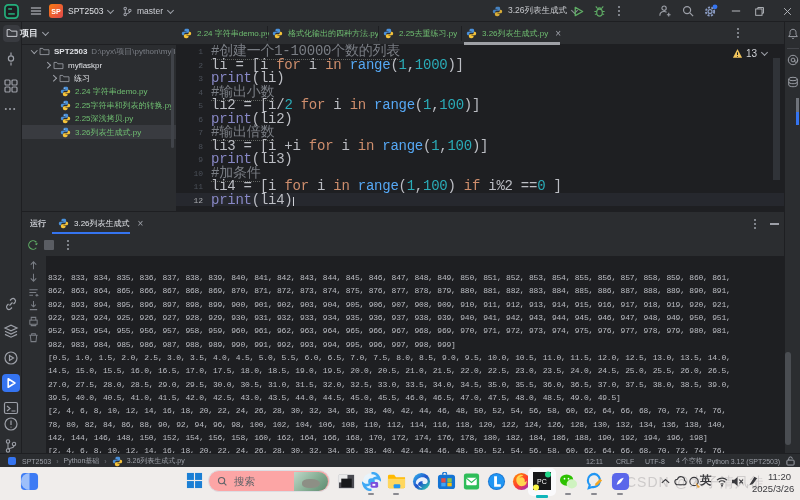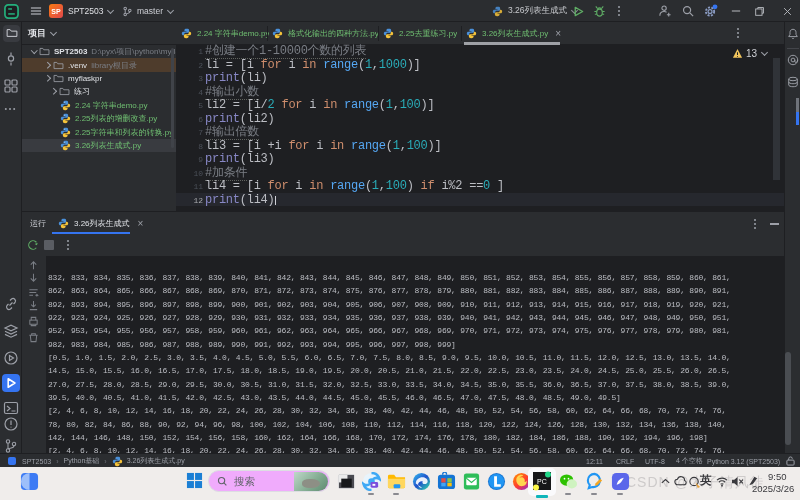--- a/index.html
+++ b/index.html
@@ -27,21 +27,21 @@
 .trow .fic .pyi{width:11px;height:11px;margin-right:4px}
 .wt{color:#DFE1E5}.b{font-weight:bold}.gy{color:#7A7E85}.gn{color:#6FBE71}
 .venv{background:#4E3C2C}
 .sel{background:#393B40}
 
 #editor{position:absolute;left:176px;top:45px;width:608px;height:166px;background:#1E1F22;font-family:"Liberation Mono",monospace}
 #curline{position:absolute;left:0;top:147.8px;width:608px;height:13.55px;background:#26282E}
 #gutter{position:absolute;left:0;top:0;width:27px;text-align:right;font-size:8px;color:#4B5059}
 #gutter div{height:13.55px;line-height:13.55px}
 #gutter .cur{color:#A8AAAE}
-#code{position:absolute;left:29px;top:0;font-size:12px;letter-spacing:-0.25px;color:#BCBEC4;white-space:pre}
+#code{position:absolute;left:35px;top:0;font-size:14px;letter-spacing:-0.25px;color:#BCBEC4;white-space:pre}
 .cl{height:13.55px;line-height:13.55px}
 .k{color:#CF8E6D}.f{color:#56A8F5}.n{color:#2AACB8}
 .c{color:#7A7E85;border-bottom:1px dotted #60635f}
 .bi{color:#8888C6}
 .caret{display:inline-block;width:1.5px;height:9.5px;background:#CED0D6;vertical-align:-2px}
 #warnchip{position:absolute;right:16px;top:3px;display:flex;align-items:center;font-family:"Liberation Sans",sans-serif;font-size:10px;color:#CED0D6}
 
 #rightbar{position:absolute;left:784px;top:22px;width:16px;height:431px;background:#2B2D30;border-left:1px solid #1E1F22}
 
 #runhead{position:absolute;left:22px;top:211px;width:762px;height:23px;background:#2B2D30;border-top:1px solid #1E1F22;color:#CED0D6;font-size:8px}
@@ -156,21 +156,21 @@
     </div>
 </div>
 
 <div id="tabbar">
  <div id="projhead" style="left:3px">
       <div style="width:17px;height:17px;background:#393B40;border-radius:4px;display:flex;align-items:center;justify-content:center">
         <svg width="12" height="12" viewBox="0 0 16 16">
           <path d="M1.5 3.5h4l1.5 2h7.5v7h-13z" fill="none" stroke="#CED0D6" stroke-width="1.3"></path>
         </svg>
       </div>
-      <span style="margin-left:8px;font-size:9px;font-weight:bold;color:#DFE1E5">项目</span>
+      <span style="margin-left:0;font-size:9px;font-weight:bold;color:#DFE1E5">项目</span>
       <span class="chev"></span>
     </div>
  <div class="tab" style="left:181px">
       <svg class="pyi" width="11" height="11" viewBox="0 0 16 16">
         <path d="M7.9 1.2c-1.6 0-2.9.6-2.9 2v1.6h3v.6H3.4c-1.3 0-2.2 1-2.2 2.6 0 1.7.9 2.7 2.2 2.7h1.2V9.2c0-1.2 1-2.2 2.3-2.2h3c1 0 1.9-.9 1.9-2V3.2c0-1.3-1.3-2-3-2z" fill="#4a90d9"></path>
         <path d="M8.1 14.8c1.6 0 2.9-.6 2.9-2v-1.6H8v-.6h4.6c1.3 0 2.2-1 2.2-2.6 0-1.7-.9-2.7-2.2-2.7h-1.2v1.5c0 1.2-1 2.2-2.3 2.2h-3c-1 0-1.9.9-1.9 2v1.8c0 1.3 1.3 2 3 2z" fill="#f5c33a"></path>
       </svg>
       <span>2.24 字符串demo.py</span>
     </div>
  <div class="tdiv" style="left:267px"></div>
@@ -263,28 +263,20 @@
 </div>
 
 <div id="project">
     <div class="trow">
       <span class="ar"></span>
       <svg class="fld" viewBox="0 0 16 16">
         <path d="M1.5 3.5h4l1.5 2h7.5v7h-13z" fill="none" stroke="#9DA0A8" stroke-width="1.2"></path>
       </svg>
       <span class="wt b">SPT2503</span>
       <span class="gy" style="margin-left:4px">D:\pyx\项目\python\myflaskpr</span>
-    </div>
-    <div class="trow venv">
-      <span class="ar r i1"></span>
-      <svg class="fld" viewBox="0 0 16 16">
-        <path d="M1.5 3.5h4l1.5 2h7.5v7h-13z" fill="none" stroke="#9DA0A8" stroke-width="1.2"></path>
-      </svg>
-      <span class="wt">.venv</span>
-      <span class="gy" style="margin-left:4px">library根目录</span>
     </div>
     <div class="trow">
       <span class="ar r i1"></span>
       <svg class="fld" viewBox="0 0 16 16">
         <path d="M1.5 3.5h4l1.5 2h7.5v7h-13z" fill="none" stroke="#9DA0A8" stroke-width="1.2"></path>
       </svg>
       <span class="wt">myflaskpr</span>
     </div>
     <div class="trow">
       <span class="ar r i15"></span>
@@ -304,31 +296,31 @@
       <span class="gn">2.24 字符串demo.py</span>
     </div>
     <div class="trow">
       <span class="fic">
         <svg class="pyi" viewBox="0 0 16 16">
           <path d="M7.9 1.2c-1.6 0-2.9.6-2.9 2v1.6h3v.6H3.4c-1.3 0-2.2 1-2.2 2.6 0 1.7.9 2.7 2.2 2.7h1.2V9.2c0-1.2 1-2.2 2.3-2.2h3c1 0 1.9-.9 1.9-2V3.2c0-1.3-1.3-2-3-2z" fill="#4a90d9"></path>
           <path d="M8.1 14.8c1.6 0 2.9-.6 2.9-2v-1.6H8v-.6h4.6c1.3 0 2.2-1 2.2-2.6 0-1.7-.9-2.7-2.2-2.7h-1.2v1.5c0 1.2-1 2.2-2.3 2.2h-3c-1 0-1.9.9-1.9 2v1.8c0 1.3 1.3 2 3 2z" fill="#f5c33a"></path>
           <circle cx="6.3" cy="3.2" r=".7" fill="#ddd"></circle>
         </svg>
       </span>
-      <span class="gn">2.25列表的增删改查.py</span>
+      <span class="gn">2.25字符串和列表的转换.py</span>
     </div>
     <div class="trow">
       <span class="fic">
         <svg class="pyi" viewBox="0 0 16 16">
           <path d="M7.9 1.2c-1.6 0-2.9.6-2.9 2v1.6h3v.6H3.4c-1.3 0-2.2 1-2.2 2.6 0 1.7.9 2.7 2.2 2.7h1.2V9.2c0-1.2 1-2.2 2.3-2.2h3c1 0 1.9-.9 1.9-2V3.2c0-1.3-1.3-2-3-2z" fill="#4a90d9"></path>
           <path d="M8.1 14.8c1.6 0 2.9-.6 2.9-2v-1.6H8v-.6h4.6c1.3 0 2.2-1 2.2-2.6 0-1.7-.9-2.7-2.2-2.7h-1.2v1.5c0 1.2-1 2.2-2.3 2.2h-3c-1 0-1.9.9-1.9 2v1.8c0 1.3 1.3 2 3 2z" fill="#f5c33a"></path>
           <circle cx="6.3" cy="3.2" r=".7" fill="#ddd"></circle>
         </svg>
       </span>
-      <span class="gn">2.25字符串和列表的转换.py</span>
+      <span class="gn">2.25深浅拷贝.py</span>
     </div>
     <div class="trow sel">
       <span class="fic">
         <svg class="pyi" viewBox="0 0 16 16">
           <path d="M7.9 1.2c-1.6 0-2.9.6-2.9 2v1.6h3v.6H3.4c-1.3 0-2.2 1-2.2 2.6 0 1.7.9 2.7 2.2 2.7h1.2V9.2c0-1.2 1-2.2 2.3-2.2h3c1 0 1.9-.9 1.9-2V3.2c0-1.3-1.3-2-3-2z" fill="#4a90d9"></path>
           <path d="M8.1 14.8c1.6 0 2.9-.6 2.9-2v-1.6H8v-.6h4.6c1.3 0 2.2-1 2.2-2.6 0-1.7-.9-2.7-2.2-2.7h-1.2v1.5c0 1.2-1 2.2-2.3 2.2h-3c-1 0-1.9.9-1.9 2v1.8c0 1.3 1.3 2 3 2z" fill="#f5c33a"></path>
           <circle cx="6.3" cy="3.2" r=".7" fill="#ddd"></circle>
         </svg>
       </span>
       <span class="gn">3.26列表生成式.py</span>
@@ -376,21 +368,21 @@
       <g fill="none" stroke="#9DA0A8" stroke-width="1.1">
         <ellipse cx="7" cy="3.5" rx="5" ry="2"></ellipse>
         <path d="M2 3.5v7c0 1.1 2.2 2 5 2s5-.9 5-2v-7M2 7c0 1.1 2.2 2 5 2s5-.9 5-2"></path>
       </g>
     </svg>
  <div style="position:absolute;left:11px;top:76px;width:3px;height:14px;background:#6F737A"></div>
  <div style="position:absolute;left:11px;top:90px;width:3px;height:13px;background:#3574F0"></div>
 </div>
 
 <div id="runhead">
- <div style="position:absolute;left:8px;top:0;height:22px;display:flex;align-items:center;font-weight:normal">运行</div>
+ <div style="position:absolute;left:8px;top:0;height:22px;display:flex;align-items:center;font-weight:bold">运行</div>
  <div style="position:absolute;left:36px;top:0;height:22px;display:flex;align-items:center">
       <svg class="pyi" width="11" height="11" viewBox="0 0 16 16">
         <path d="M7.9 1.2c-1.6 0-2.9.6-2.9 2v1.6h3v.6H3.4c-1.3 0-2.2 1-2.2 2.6 0 1.7.9 2.7 2.2 2.7h1.2V9.2c0-1.2 1-2.2 2.3-2.2h3c1 0 1.9-.9 1.9-2V3.2c0-1.3-1.3-2-3-2z" fill="#4a90d9"></path>
         <path d="M8.1 14.8c1.6 0 2.9-.6 2.9-2v-1.6H8v-.6h4.6c1.3 0 2.2-1 2.2-2.6 0-1.7-.9-2.7-2.2-2.7h-1.2v1.5c0 1.2-1 2.2-2.3 2.2h-3c-1 0-1.9.9-1.9 2v1.8c0 1.3 1.3 2 3 2z" fill="#f5c33a"></path>
       </svg>
       <span style="margin-left:5px;color:#DFE1E5">3.26列表生成式</span>
       <span style="color:#9DA0A8;margin-left:8px;font-size:10px">×</span>
     </div>
  <div style="position:absolute;left:30px;top:20px;width:78px;height:2.5px;background:#3574F0"></div>
  <div class="vd" style="left:732px;top:11px"></div>
@@ -478,21 +470,21 @@
  <div class="tico" style="left:186px">
       <svg width="17" height="17" viewBox="0 0 18 18">
         <g fill="#1B7FD4">
           <rect x="1" y="1" width="7.4" height="7.4"></rect>
           <rect x="9.6" y="1" width="7.4" height="7.4"></rect>
           <rect x="1" y="9.6" width="7.4" height="7.4"></rect>
           <rect x="9.6" y="9.6" width="7.4" height="7.4"></rect>
         </g>
       </svg>
     </div>
- <div style="position:absolute;left:208px;top:3px;width:122px;height:22px;background:#f0abfc;border:1px solid #DDDDE2;border-radius:11px">
+ <div style="position:absolute;left:208px;top:3px;width:122px;height:22px;background:#fca5a5;border:1px solid #DDDDE2;border-radius:11px">
    <svg style="position:absolute;left:8px;top:5px" width="11" height="11" viewBox="0 0 12 12">
         <g fill="none" stroke="#5F6368" stroke-width="1.2">
           <circle cx="5" cy="5" r="3.4"></circle>
           <path d="M7.6 7.6l2.6 2.6"></path>
         </g>
       </svg>
    <span style="position:absolute;left:25px;top:4px;font-size:10.5px;color:#5F6368">搜索</span>
    <div style="position:absolute;right:1px;top:1px;width:34px;height:19px;border-radius:0 10px 10px 0;background:linear-gradient(135deg,#BFD8C9,#7FA98E 60%,#5E8A70);overflow:hidden">
         <div style="position:absolute;left:8px;top:7px;width:18px;height:9px;background:#8D8F85;border-radius:50% 60% 60% 50%"></div>
       </div>
@@ -636,15 +628,15 @@
         <path d="M1 4h2.5L7 1v10L3.5 8H1z" fill="#3a3a3e"></path>
         <path d="M9 4l4 4M13 4l-4 4" stroke="#3a3a3e" stroke-width="1.2"></path>
       </svg>
     </div>
  <div class="tray" style="left:746px;top:8px">
       <svg width="13" height="12" viewBox="0 0 14 13">
         <path d="M2 11c2-.5 3-2 4-4l3-5 3 1.5-3.5 5C7.5 10 5 11 2 11z" fill="#3a3a3e"></path>
         <path d="M2 11l2.5-1" stroke="#fff" stroke-width=".6"></path>
       </svg>
     </div>
- <div class="tray" style="left:768px;top:4px;font-size:9.5px;color:#3a3a3e">9:50</div>
+ <div class="tray" style="left:768px;top:4px;font-size:9.5px;color:#3a3a3e">11:20</div>
  <div class="tray" style="left:752px;top:16px;font-size:9.5px;color:#3a3a3e">2025/3/26</div>
 </div>
 
 </body></html>

